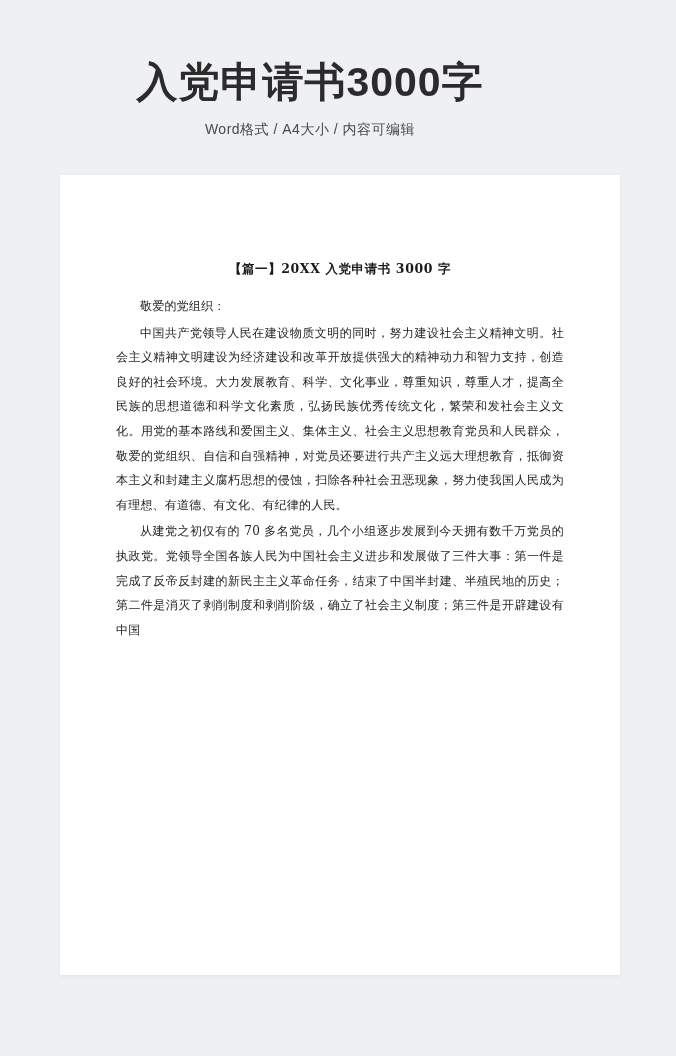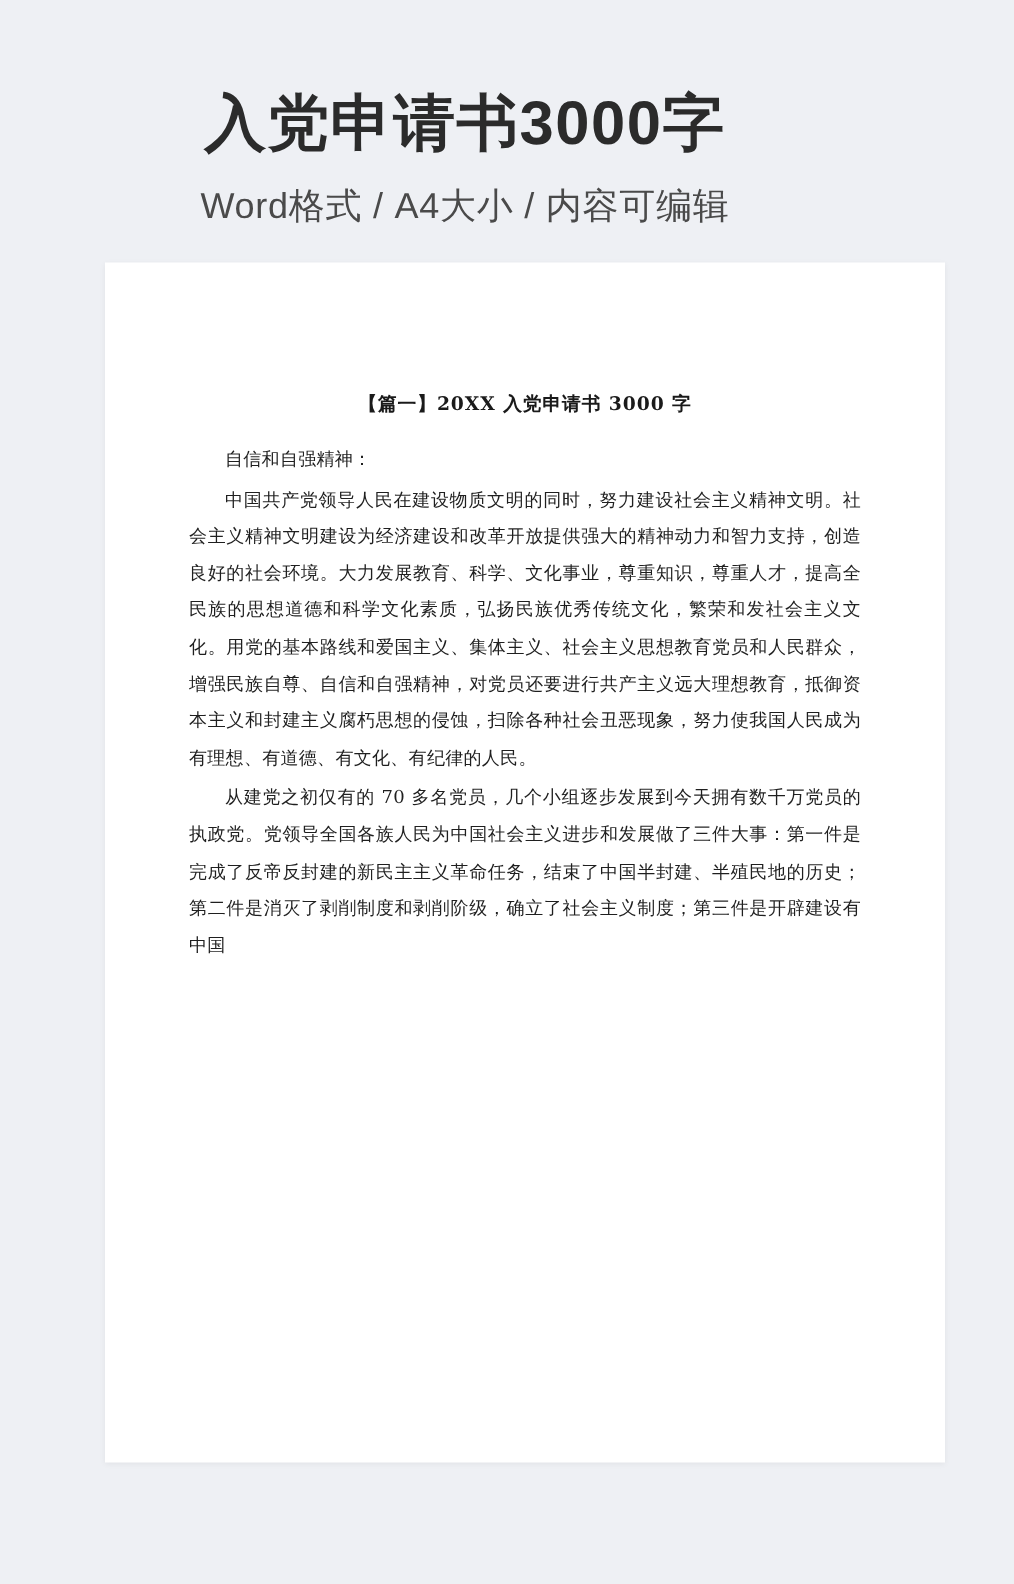--- a/index.html
+++ b/index.html
@@ -27,28 +27,28 @@
     font-family: "Liberation Sans", sans-serif;
     font-size: 41px;
     font-weight: bold;
     color: #2b2b2b;
     letter-spacing: 1px;
     line-height: 1.2;
     margin: 0;
   }
   .header-subtitle {
     font-family: "Liberation Sans", sans-serif;
-    font-size: 24px;
+    font-size: 14px;
     color: #4a4a4a;
     letter-spacing: 0.5px;
     margin-top: 14px;
   }
   .doc-sheet {
     position: absolute;
-    left: 70px;
+    left: 60px;
     top: 175px;
     width: 560px;
     height: 800px;
     background: #ffffff;
     box-shadow: 0 1px 4px rgba(0,0,0,0.06);
     box-sizing: border-box;
     padding: 86px 56px 40px 56px;
     overflow: hidden;
   }
   .doc-title {
@@ -80,18 +80,18 @@
 
 <div class="page">
 
   <div class="header">
     <div class="header-title">入党申请书3000字</div>
     <div class="header-subtitle">Word格式 / A4大小 / 内容可编辑</div>
   </div>
 
   <div class="doc-sheet">
     <div class="doc-title">【篇一】20XX 入党申请书 3000 字</div>
-    <p class="doc-p salutation">自信和自强精神：</p>
-    <p class="doc-p">中国共产党领导人民在建设物质文明的同时，努力建设社会主义精神文明。社会主义精神文明建设为经济建设和改革开放提供强大的精神动力和智力支持，创造良好的社会环境。大力发展教育、科学、文化事业，尊重知识，尊重人才，提高全民族的思想道德和科学文化素质，弘扬民族优秀传统文化，繁荣和发社会主义文化。用党的基本路线和爱国主义、集体主义、社会主义思想教育党员和人民群众，增强民族自尊、自信和自强精神，对党员还要进行共产主义远大理想教育，抵御资本主义和封建主义腐朽思想的侵蚀，扫除各种社会丑恶现象，努力使我国人民成为有理想、有道德、有文化、有纪律的人民。</p>
+    <p class="doc-p salutation">敬爱的党组织：</p>
+    <p class="doc-p">中国共产党领导人民在建设物质文明的同时，努力建设社会主义精神文明。社会主义精神文明建设为经济建设和改革开放提供强大的精神动力和智力支持，创造良好的社会环境。大力发展教育、科学、文化事业，尊重知识，尊重人才，提高全民族的思想道德和科学文化素质，弘扬民族优秀传统文化，繁荣和发社会主义文化。用党的基本路线和爱国主义、集体主义、社会主义思想教育党员和人民群众，敬爱的党组织、自信和自强精神，对党员还要进行共产主义远大理想教育，抵御资本主义和封建主义腐朽思想的侵蚀，扫除各种社会丑恶现象，努力使我国人民成为有理想、有道德、有文化、有纪律的人民。</p>
     <p class="doc-p">从建党之初仅有的 70 多名党员，几个小组逐步发展到今天拥有数千万党员的执政党。党领导全国各族人民为中国社会主义进步和发展做了三件大事：第一件是完成了反帝反封建的新民主主义革命任务，结束了中国半封建、半殖民地的历史；第二件是消灭了剥削制度和剥削阶级，确立了社会主义制度；第三件是开辟建设有中国</p>
   </div>
 
 </div>
 
 </body></html>

